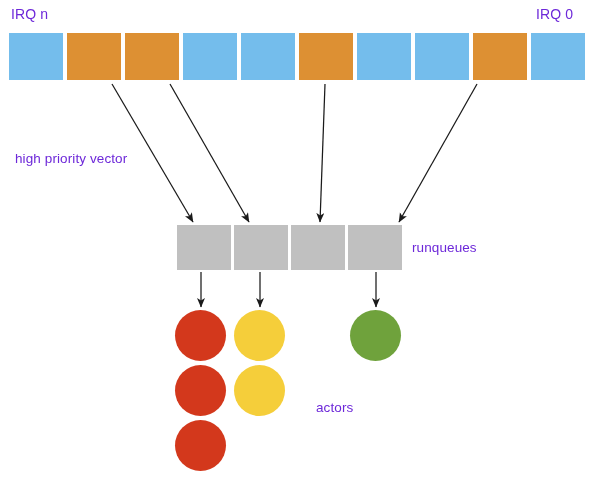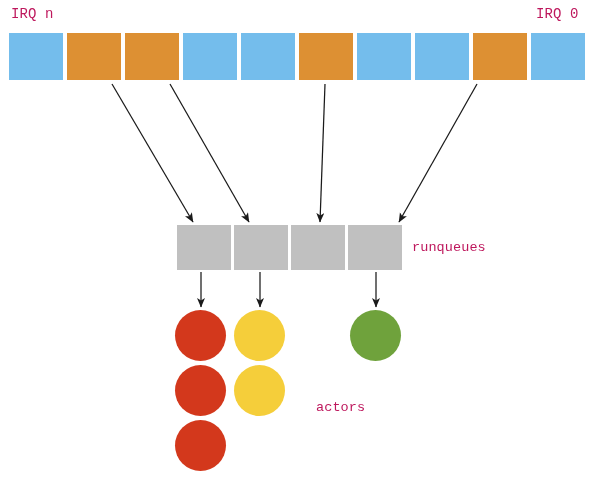--- a/index.html
+++ b/index.html
@@ -17,24 +17,23 @@
   #diagram {
     position: relative;
     width: 600px;
     height: 479px;
     background: #ffffff;
   }
   .label {
     position: absolute;
     font-size: 13.5px;
     line-height: 1;
-    color: #be185d;
+    color: #6d28d9;
     white-space: nowrap;
     letter-spacing: 0.1px;
-    font-family: Liberation Mono, monospace;
   }
   .irq-label { font-size: 14px; }
   .vec-box {
     position: absolute;
     top: 33px;
     width: 54px;
     height: 47px;
   }
   .runqueue-box {
     position: absolute;
@@ -71,20 +70,21 @@
   <div class="vec-box" style="left: 67px; background: rgb(221, 144, 51);"></div>
   <div class="vec-box" style="left: 125px; background: rgb(221, 144, 51);"></div>
   <div class="vec-box" style="left: 183px; background: rgb(116, 189, 236);"></div>
   <div class="vec-box" style="left: 241px; background: rgb(116, 189, 236);"></div>
   <div class="vec-box" style="left: 299px; background: rgb(221, 144, 51);"></div>
   <div class="vec-box" style="left: 357px; background: rgb(116, 189, 236);"></div>
   <div class="vec-box" style="left: 415px; background: rgb(116, 189, 236);"></div>
   <div class="vec-box" style="left: 473px; background: rgb(221, 144, 51);"></div>
   <div class="vec-box" style="left: 531px; background: rgb(116, 189, 236);"></div>
 
+  <div class="label" style="left:15px; top:152px;">high priority vector</div>
 
   <div class="runqueue-box" style="left: 177px; background: rgb(192, 192, 192);"></div>
   <div class="runqueue-box" style="left: 234px; background: rgb(192, 192, 192);"></div>
   <div class="runqueue-box" style="left: 291px; background: rgb(192, 192, 192);"></div>
   <div class="runqueue-box" style="left: 348px; background: rgb(192, 192, 192);"></div>
 
   <div class="label" style="left:412px; top:241px;text-align:center;">runqueues</div>
 
   <div class="actor-circle" style="left: 175px; top: 310px; background: rgb(211, 56, 28);"></div>
   <div class="actor-circle" style="left: 175px; top: 365px; background: rgb(211, 56, 28);"></div>

